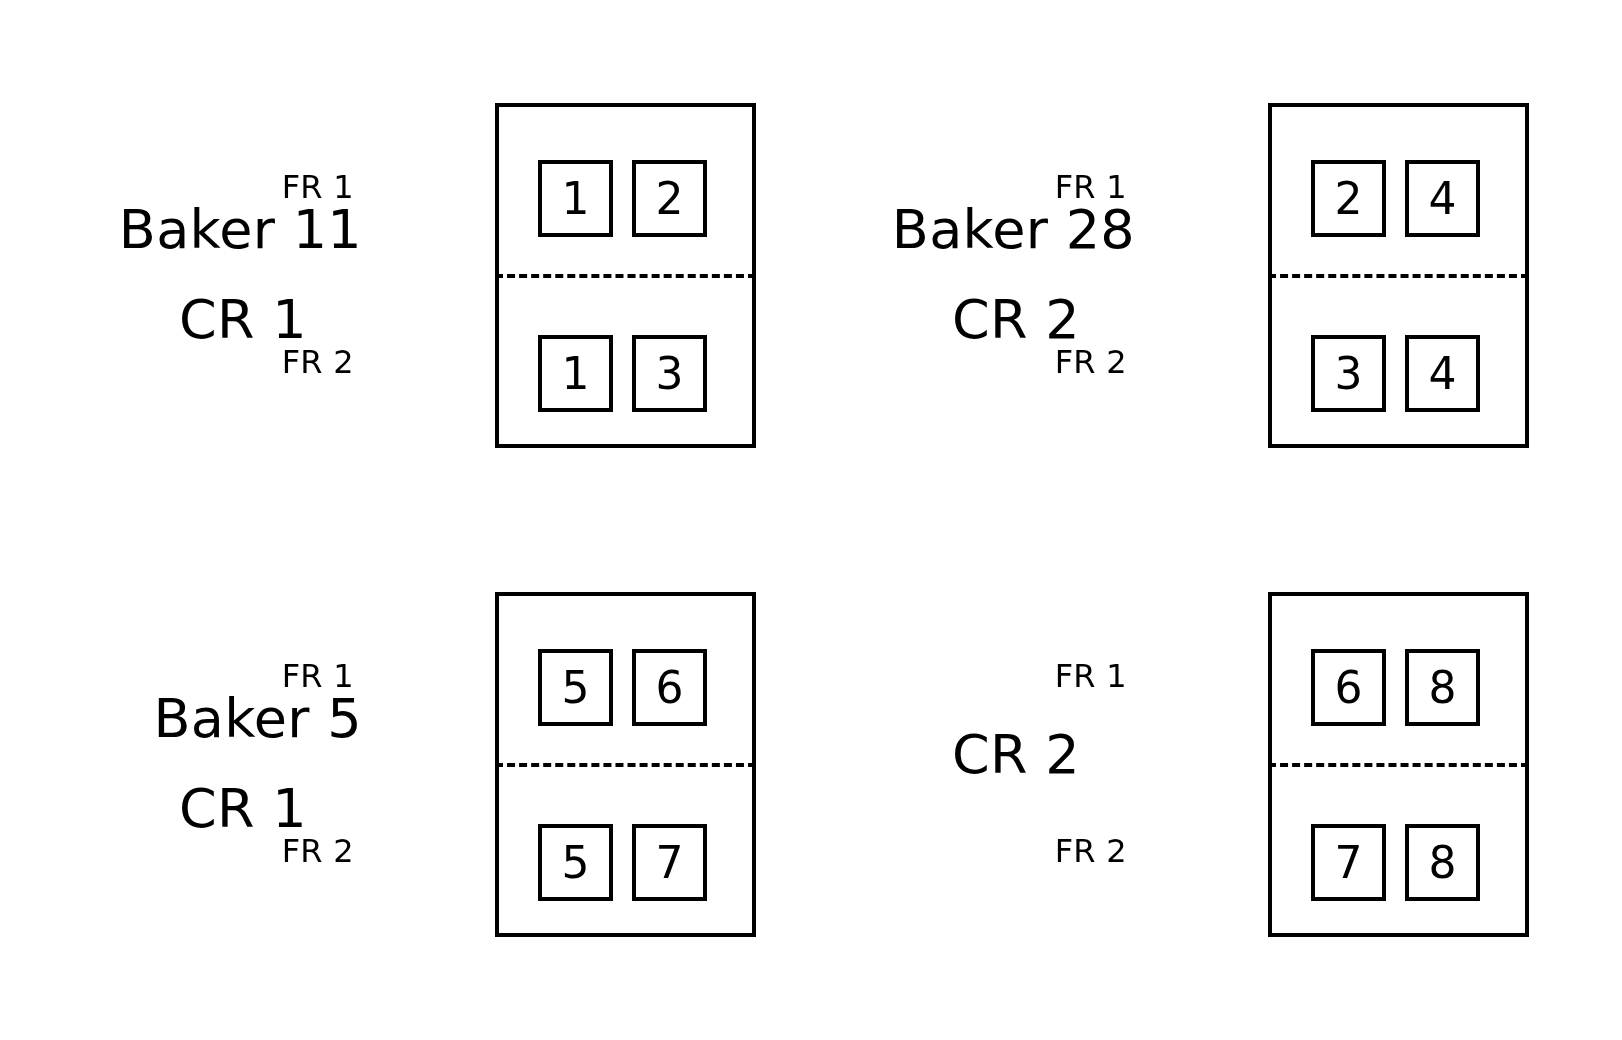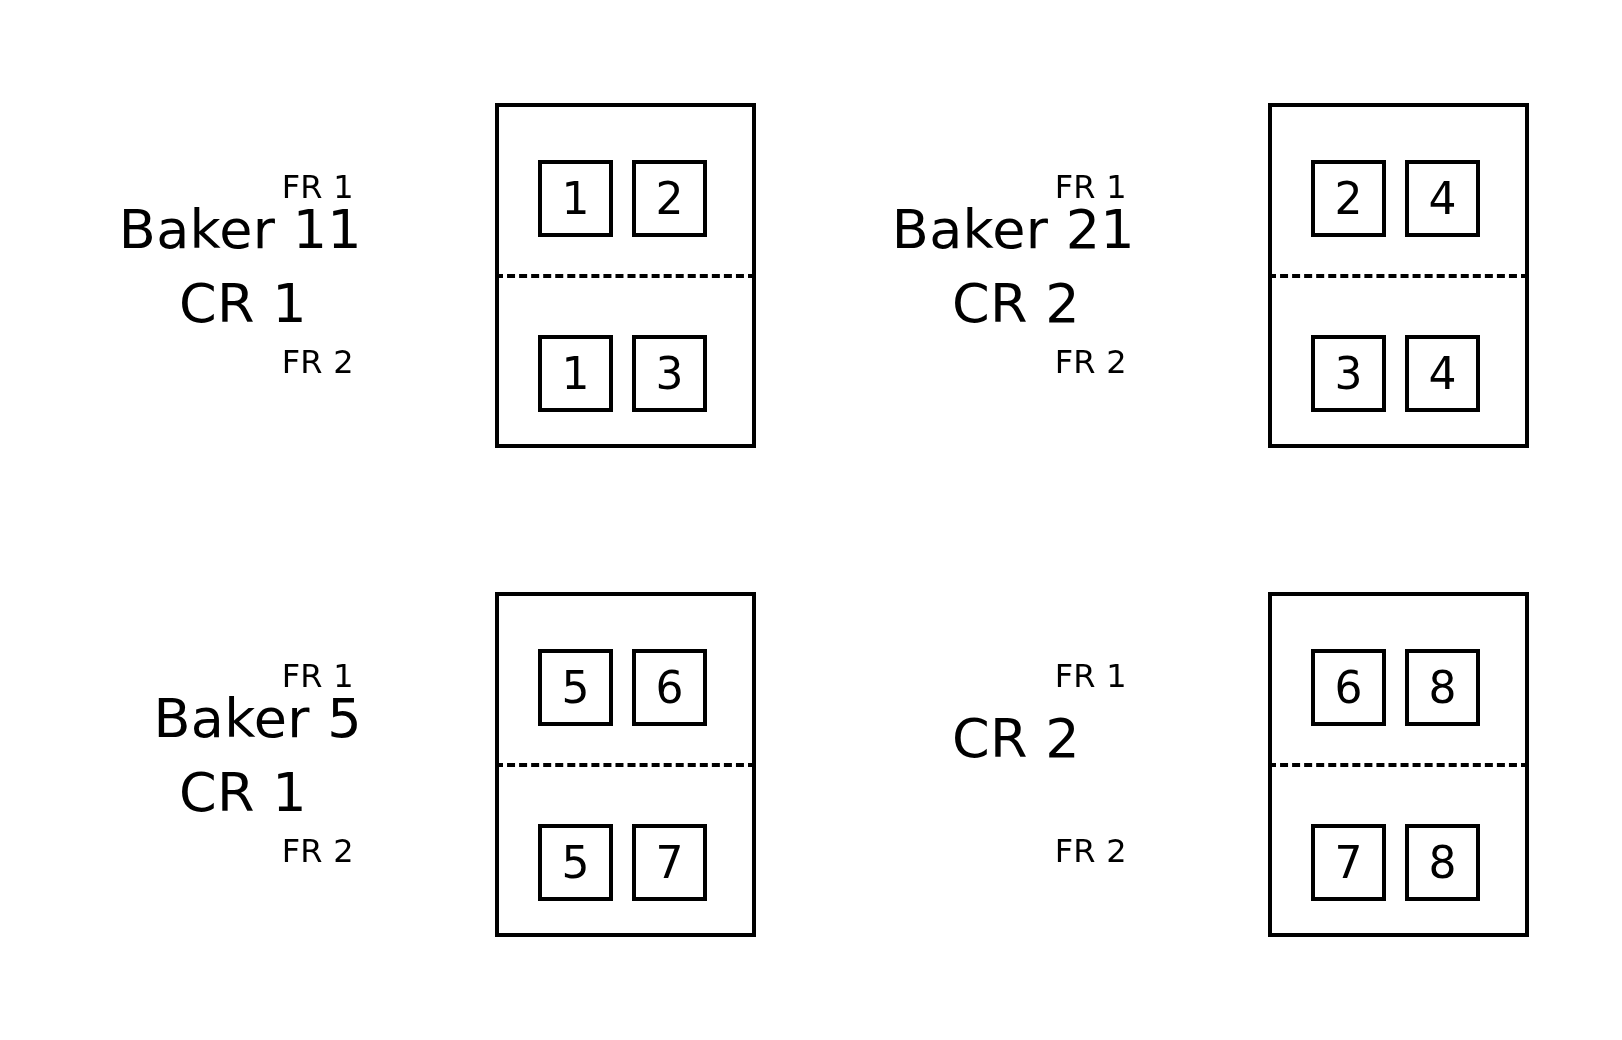--- a/index.html
+++ b/index.html
@@ -38,21 +38,21 @@
     display: block;
     font-size: 54px;
     letter-spacing: 0.3px;
     white-space: nowrap;
   }
   .caption-line2 {
     display: block;
     font-size: 54px;
     letter-spacing: 0.3px;
     white-space: nowrap;
-    margin-top: 20px;
+    margin-top: 36px;
     padding-right: 55px;
   }
 
   
   .outer-box {
     position: absolute;
     left: 435px;
     top: 0px;
     width: 261px;
     height: 345px;
@@ -141,21 +141,21 @@
       <div class="cells">
         <div class="cell c0">1</div>
         <div class="cell c1">3</div>
       </div>
     </div>
   </div>
 
   <div class="baker-group" style="left:833px; top:103px;">
 
     <div class="group-caption">
-      <span class="caption-line1">Baker 21</span>
+      <span class="caption-line1">Baker 28</span>
       <span class="caption-line2">CR 2</span>
     </div>
 
     <div class="outer-box"></div>
     <div class="divider"></div>
 
     <div class="fr-row row1">
       <span class="fr-label">FR 1</span>
       <div class="cells">
         <div class="cell c0">2</div>

